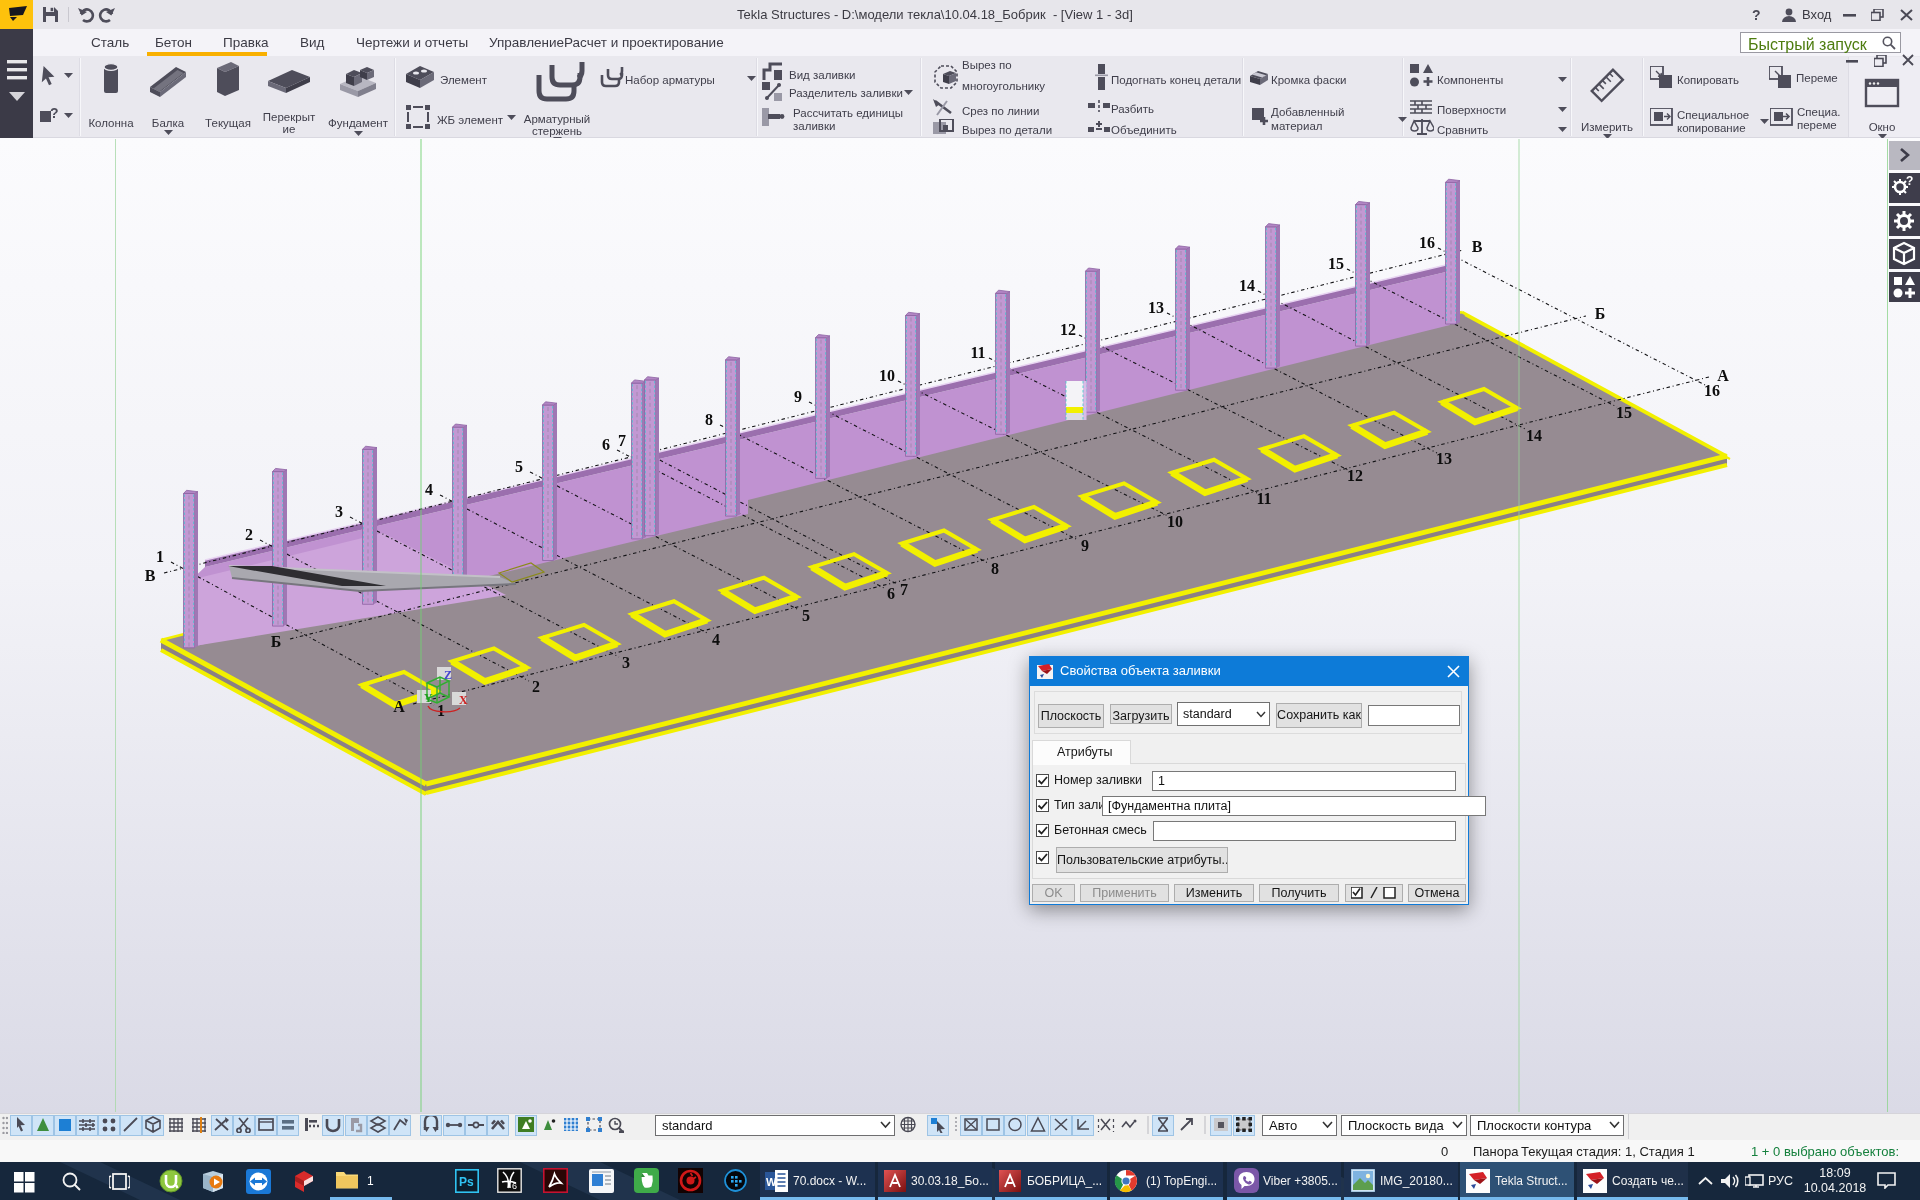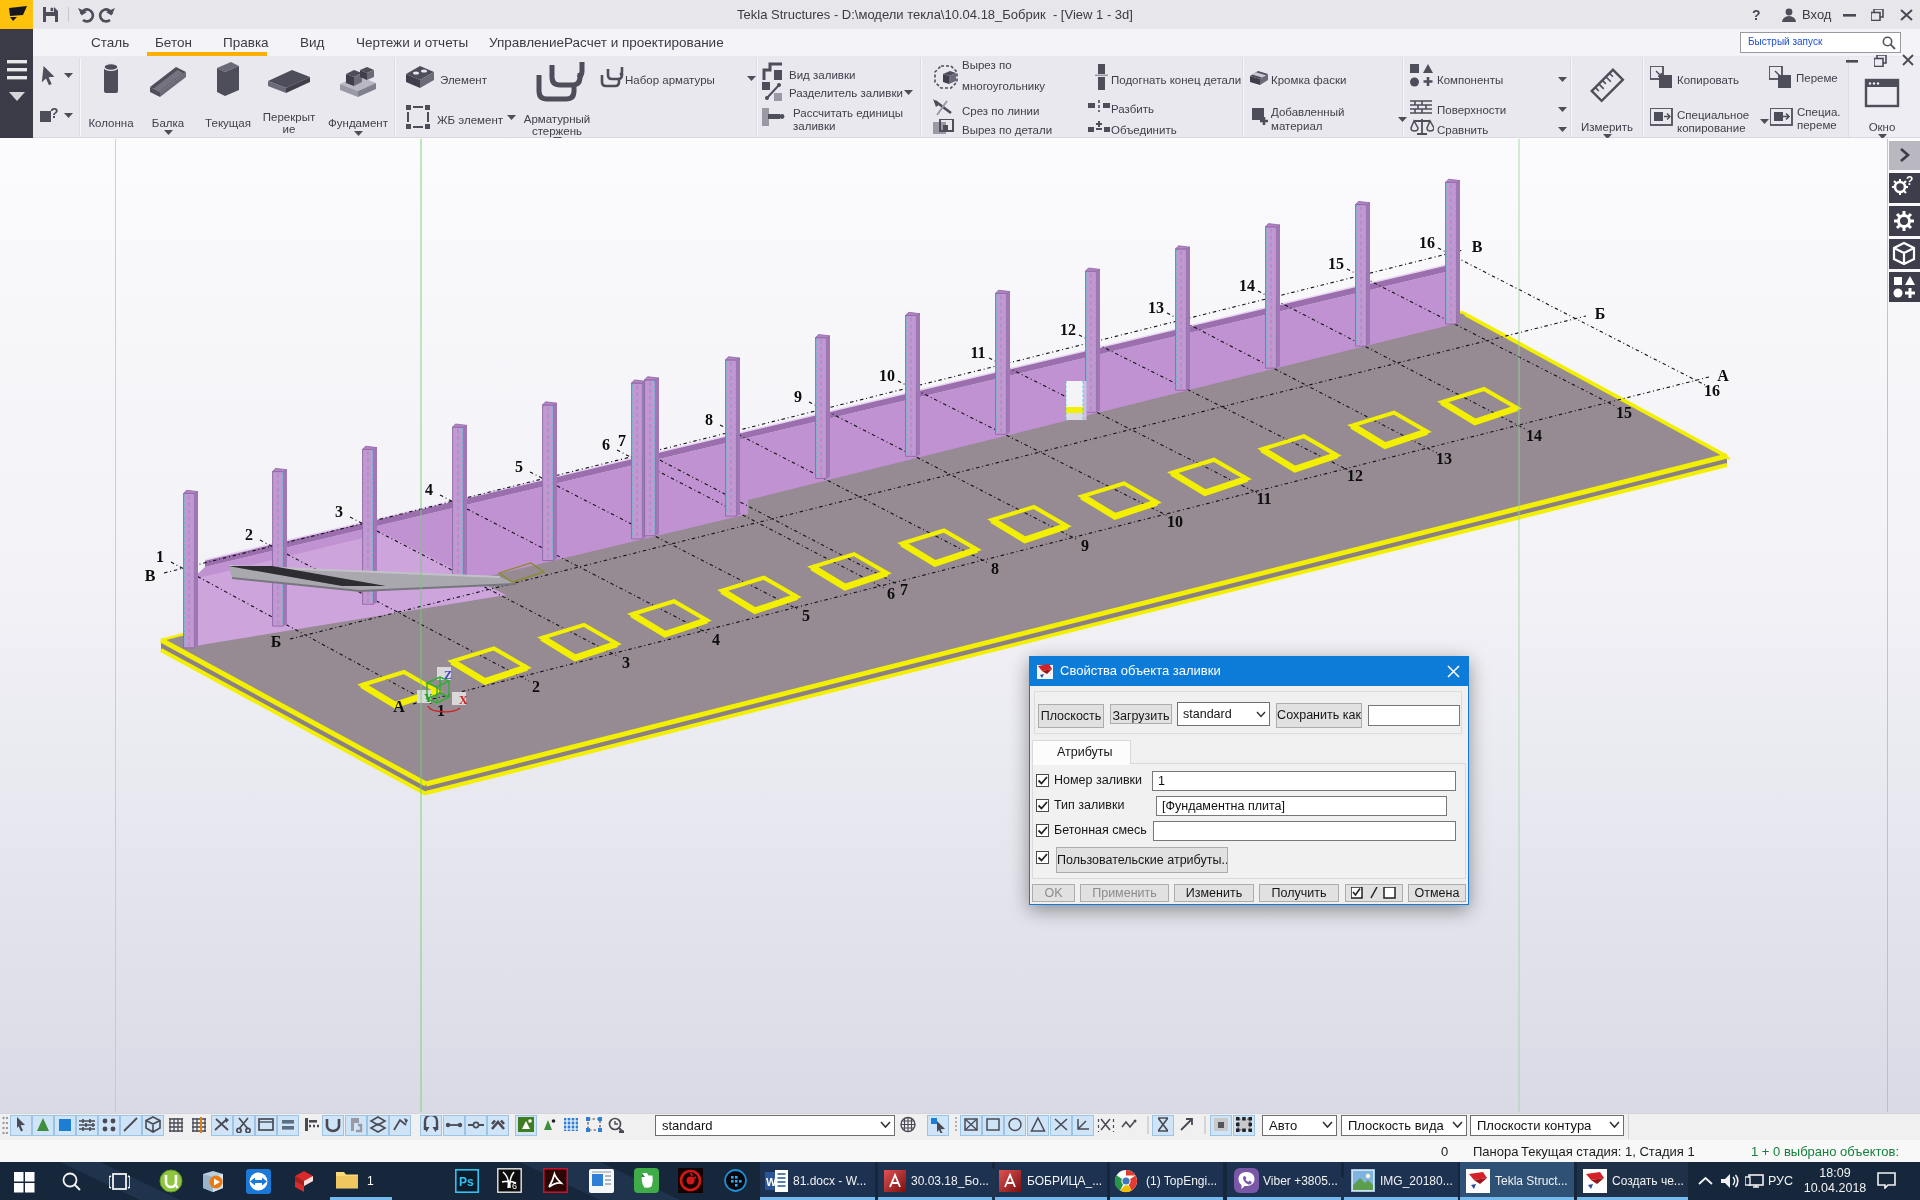--- a/index.html
+++ b/index.html
@@ -92,21 +92,21 @@
 <div id="tabrow"></div>
 <div class="tab" style="left:91px;top:29px">Сталь</div>
 <div class="tab" style="left:155px;top:29px">Бетон</div>
 <div class="tab" style="left:223px;top:29px">Правка</div>
 <div class="tab" style="left:300px;top:29px">Вид</div>
 <div class="tab" style="left:356px;top:29px">Чертежи и отчеты</div>
 <div class="tab" style="left:489px;top:29px">Управление</div>
 <div class="tab" style="left:564px;top:29px">Расчет и проектирование</div>
 <div class="abs" style="left:147px;top:52px;width:120px;height:4px;background:#f9b000"></div>
 <div class="abs" style="left:1740px;top:32px;width:161px;height:21px;background:#fff;border:1px solid #9a99a2"></div>
-<div class="abs" style="left:1748px;top:36px;font-size:10px;color:#1d4ed8">Быстрый запуск</div>
+<div class="abs" style="left:1748px;top:36px;font-size:16px;color:#4d7c0f">Быстрый запуск</div>
 <svg class="abs" style="left:1882px;top:36px" width="14" height="14" viewBox="0 0 14 14">
       <circle cx="5.5" cy="5.5" r="4.2" fill="none" stroke="#55545f" stroke-width="1.6"></circle>
       <path d="M8.7 8.7 L13 13" stroke="#55545f" stroke-width="1.8"></path>
     </svg>
 <div id="ribbon"></div>
 <div class="sep" style="left:80px"></div>
 <div class="sep" style="left:395px"></div>
 <div class="sep" style="left:757px"></div>
 <div class="sep" style="left:921px"></div>
 <div class="sep" style="left:1243px"></div>
@@ -995,21 +995,21 @@
 <div class="titem" style="left:760px;width:115px;background:#1d3150"></div>
 <div class="tunder" style="left:760px;width:115px"></div>
 <svg class="abs" style="left:765px;top:1170px" width="23" height="22" viewBox="0 0 23 22">
       <rect x="0" y="2" width="13" height="18" fill="#2a5699"></rect>
       <rect x="10" y="0" width="13" height="22" fill="#fff"></rect>
       <g stroke="#2a5699" stroke-width="1.4">
         <path d="M12.5 4 h8 M12.5 8 h8 M12.5 12 h8 M12.5 16 h8"></path>
       </g>
       <text x="1" y="16" font-size="11" font-weight="bold" fill="#fff">W</text>
     </svg>
-<div class="ttext" style="left:793px">81.docx - W...</div>
+<div class="ttext" style="left:793px">70.docx - W...</div>
 <div class="titem" style="left:878px;width:114px;background:#1d3150"></div>
 <div class="tunder" style="left:878px;width:114px"></div>
 <svg class="abs" style="left:884px;top:1170px" width="22" height="22" viewBox="0 0 22 22">
       <defs>
         <linearGradient id="acad" x1="0" y1="0" x2="1" y2="1">
           <stop offset="0" stop-color="#e05252"></stop>
           <stop offset="1" stop-color="#7a1010"></stop>
         </linearGradient>
       </defs>
       <rect width="22" height="22" fill="url(#acad)"></rect>
@@ -1119,21 +1119,21 @@
 <svg class="abs" style="left:1037px;top:775px" width="12" height="11" viewBox="0 0 12 11">
       <path d="M1.5 5.5 L4.5 8.5 L10 2" fill="none" stroke="#222" stroke-width="1.8"></path>
     </svg>
 <div class="dlab" style="left:1054px;top:773px">Номер заливки</div>
 <div class="inp" style="left:1152px;top:771px;width:304px;height:20px;line-height:18px">1</div>
 <div class="cb" style="left:1036px;top:799px"></div>
 <svg class="abs" style="left:1037px;top:800px" width="12" height="11" viewBox="0 0 12 11">
       <path d="M1.5 5.5 L4.5 8.5 L10 2" fill="none" stroke="#222" stroke-width="1.8"></path>
     </svg>
 <div class="dlab" style="left:1054px;top:798px">Тип заливки</div>
-<div class="inp" style="left:1156px;top:796px;width:291px;height:20px;line-height:18px">[Фундаментна плита]</div>
+<div class="inp" style="left:1102px;top:796px;width:384px;height:20px;line-height:18px">[Фундаментна плита]</div>
 <div class="cb" style="left:1036px;top:824px"></div>
 <svg class="abs" style="left:1037px;top:825px" width="12" height="11" viewBox="0 0 12 11">
       <path d="M1.5 5.5 L4.5 8.5 L10 2" fill="none" stroke="#222" stroke-width="1.8"></path>
     </svg>
 <div class="dlab" style="left:1054px;top:823px">Бетонная смесь</div>
 <div class="inp" style="left:1153px;top:821px;width:303px;height:20px;line-height:18px"></div>
 <div class="cb" style="left:1036px;top:851px"></div>
 <svg class="abs" style="left:1037px;top:852px" width="12" height="11" viewBox="0 0 12 11">
       <path d="M1.5 5.5 L4.5 8.5 L10 2" fill="none" stroke="#222" stroke-width="1.8"></path>
     </svg>

